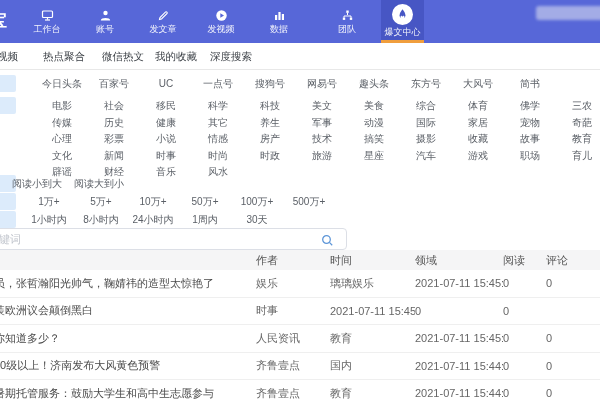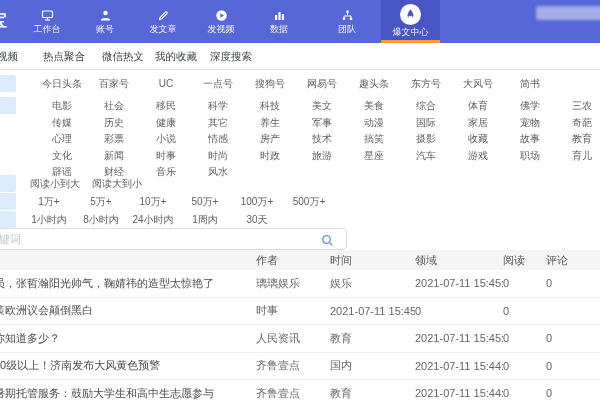--- a/index.html
+++ b/index.html
@@ -4,21 +4,21 @@
 <style>
   html,body{margin:0;padding:0;}
   #screen{position:relative;width:600px;height:400px;overflow:hidden;background:#fff;
     font-family:"Liberation Sans","DejaVu Sans",sans-serif;-webkit-font-smoothing:antialiased;}
   
   .topnav{position:absolute;left:0;top:0;width:600px;height:43px;background:#5767d8;}
   .logo-partial{position:absolute;left:-10px;top:9px;color:#fff;font-size:17px;font-weight:bold;}
   .nav-item{position:absolute;top:0;height:43px;width:48px;display:flex;flex-direction:column;
     align-items:center;justify-content:center;gap:3px;cursor:pointer;}
   .nav-item .nlabel{font-size:9px;color:rgba(255,255,255,.93);white-space:nowrap;line-height:1;}
-  .nav-item.active{background:#4756c4;border-bottom:3px solid #f09e3d;box-sizing:border-box;width:59px;}
+  .nav-item.active{background:#4756c4;border-bottom:3px solid #f09e3d;box-sizing:border-box;width:43px;}
   .nav-item svg{display:block;}
   .flame-circle{width:21px;height:21px;border-radius:50%;background:#fff;display:flex;
     align-items:center;justify-content:center;}
   .acct-blur{position:absolute;right:-8px;top:6px;width:72px;height:14px;border-radius:3px;
     background:rgba(225,229,243,.55);filter:blur(1.5px);}
   
   .tabbar{position:absolute;left:0;top:43px;width:600px;height:27px;background:#fff;
     border-bottom:1px solid #e8e8e8;box-sizing:border-box;}
   .tab{position:absolute;top:7px;font-size:10.5px;color:#3a3f45;white-space:nowrap;cursor:pointer;}
   
@@ -204,21 +204,21 @@
       <span class="fitem">育儿</span>
     </div>
   <div class="frow" style="top:163px">
       <span class="fitem">辟谣</span>
       <span class="fitem">财经</span>
       <span class="fitem">音乐</span>
       <span class="fitem">风水</span>
     </div>
 
   <div class="chip-cut" style="top:175px"></div>
-  <div class="frow sortrow" style="top:175px;left:24px">
+  <div class="frow sortrow" style="top:175px;left:6px">
       <span class="fitem">阅读小到大</span>
       <span class="fitem">阅读大到小</span>
     </div>
 
   <div class="chip-cut" style="top:193px"></div>
   <div class="frow" style="top:193px;left:23px">
       <span class="fitem">1万+</span>
       <span class="fitem">5万+</span>
       <span class="fitem">10万+</span>
       <span class="fitem">50万+</span>
@@ -250,22 +250,22 @@
       <div class="c"></div>
       <div class="c">作者</div>
       <div class="c">时间</div>
       <div class="c">领域</div>
       <div class="c">阅读</div>
       <div class="c">评论</div>
     </div>
     <div id="tbody">
         <div class="trow">
         <div class="c title">员，张哲瀚阳光帅气，鞠婧祎的造型太惊艳了</div>
+        <div class="c">娱乐</div>
         <div class="c">璃璃娱乐</div>
-        <div class="c">娱乐</div>
         <div class="c">2021-07-11 15:45:29</div>
         <div class="c">0</div>
         <div class="c">0</div>
       </div>
         <div class="trow">
         <div class="c title">装欧洲议会颠倒黑白</div>
         <div class="c">时事</div>
         <div class="c">2021-07-11 15:45:16</div>
         <div class="c">0</div>
         <div class="c">0</div>

